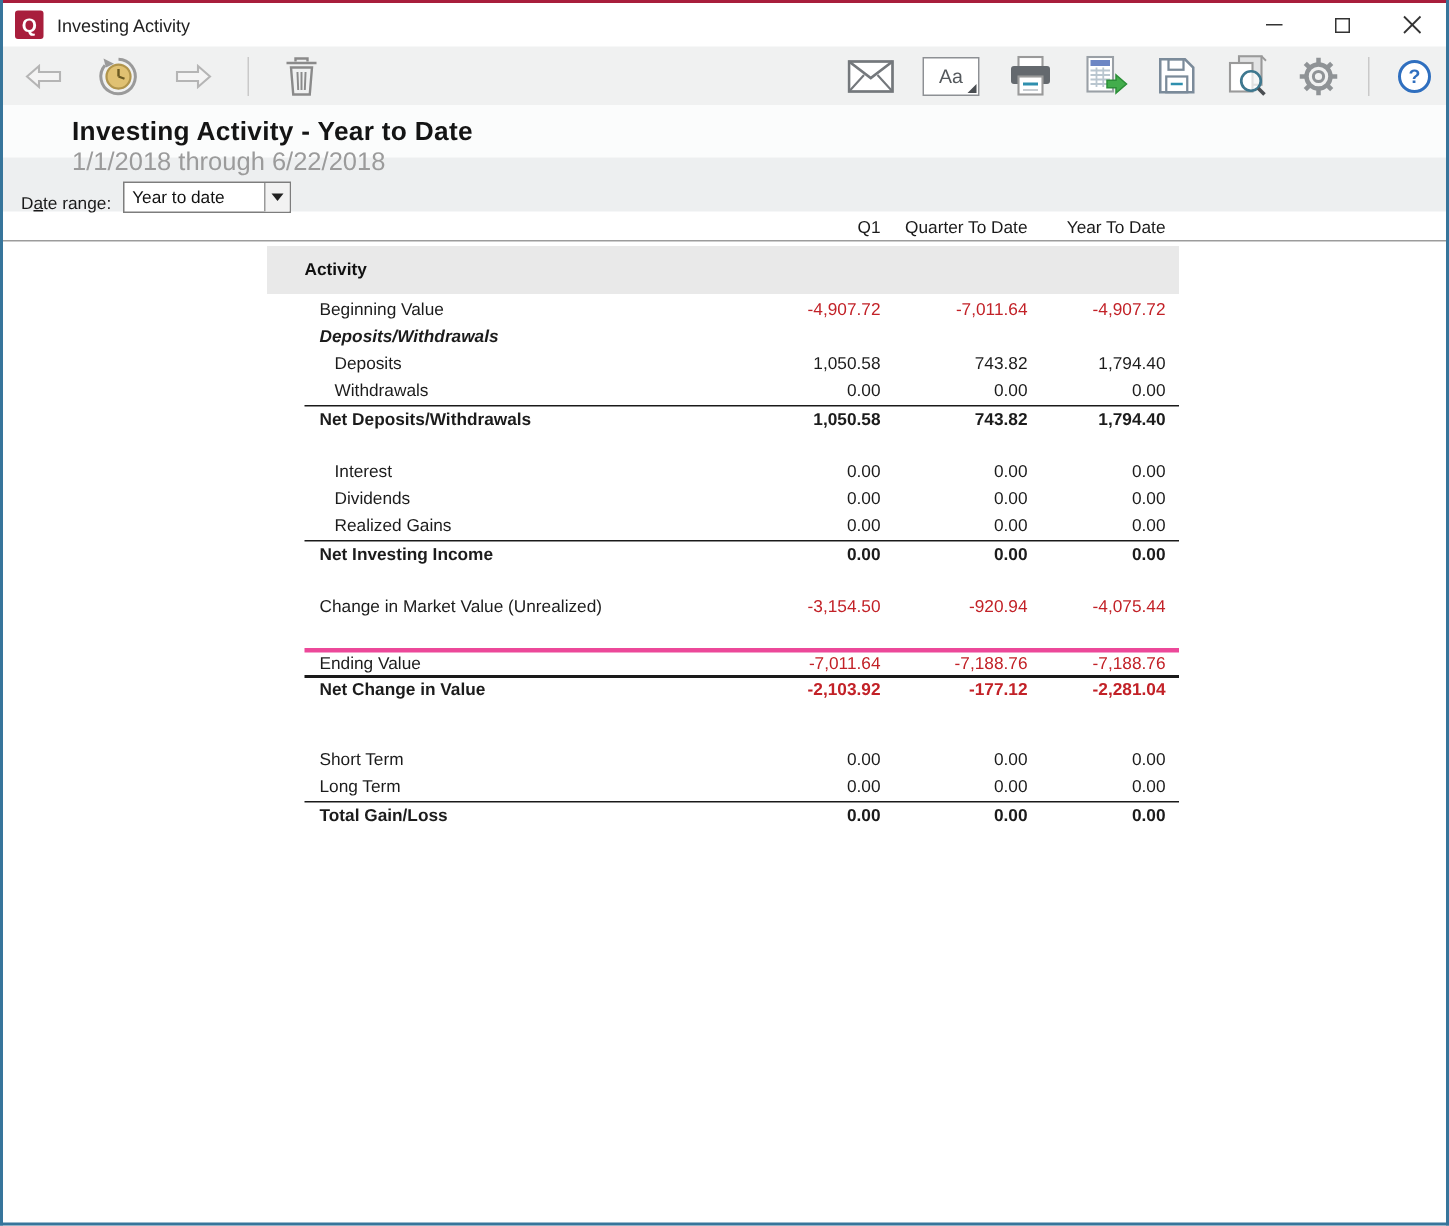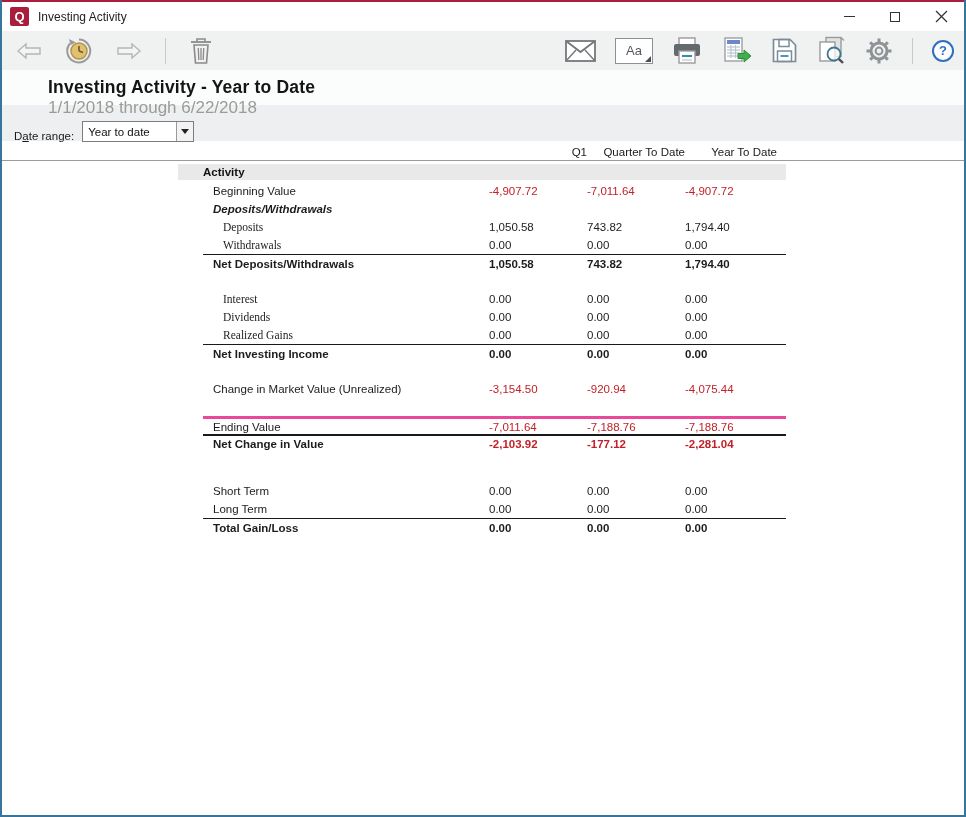--- a/index.html
+++ b/index.html
@@ -50,31 +50,31 @@
   .combo .cbtn{ width:17px; height:100%; background:#f2f2f2; border-left:1px solid #9a9a9a;
           display:flex; align-items:center; justify-content:center; }
   .carrow{ width:0; height:0; border:4px solid transparent; border-top:5px solid #222; margin-top:4px; }
   
   .report{ background:#fff; height:672px; }
   .colheader{ display:grid; grid-template-columns:1fr 98px 98px 92px; width:608px;
           margin-left:176px; padding-right:9px; height:17px; align-items:end; }
   .colheader span{ text-align:right; font-size:11.5px; color:#1a1a1a; }
   .rule{ border-bottom:1px solid #9c9c9c; margin-top:2px; }
   .table{ margin-left:176px; width:608px; margin-top:3px; }
-  .band{ height:16px; background:#e9e9e9; font-weight:bold; font-size:11.5px; color:#111;
+  .band{ height:32px; background:#e9e9e9; font-weight:bold; font-size:11.5px; color:#111;
           padding-left:25px; display:flex; align-items:center; margin:3px 0 2px 0; }
   .row{ display:grid; grid-template-columns:1fr 98px 98px 92px; padding-right:9px;
           height:18px; align-items:center; margin-left:25px; font-size:11.5px; color:#1c1c1c; }
   .row .label{ padding-left:10px; white-space:nowrap; }
-  .row.i2 .label{ padding-left:20px;font-family:Liberation Serif, serif; }
+  .row.i2 .label{ padding-left:20px; }
   .row.sub .label{ font-weight:bold; grid-column:1 / -1;font-style:italic; }
   .row.tot{ font-weight:bold; border-top:1px solid #1a1a1a; }
   .row.thick{ border-top-width:2px; }
   .row.line-above{ border-top:3px solid #ec4899; }
-  .val{ }
+  .val{ text-align:right; }
   .neg{ color:#c22127; }
   .sp{ height:18px; }
   .sp2{ height:12px; }
 </style>
 </head>
 <body>
 
 <div class="window">
   <div class="chrome">
 

